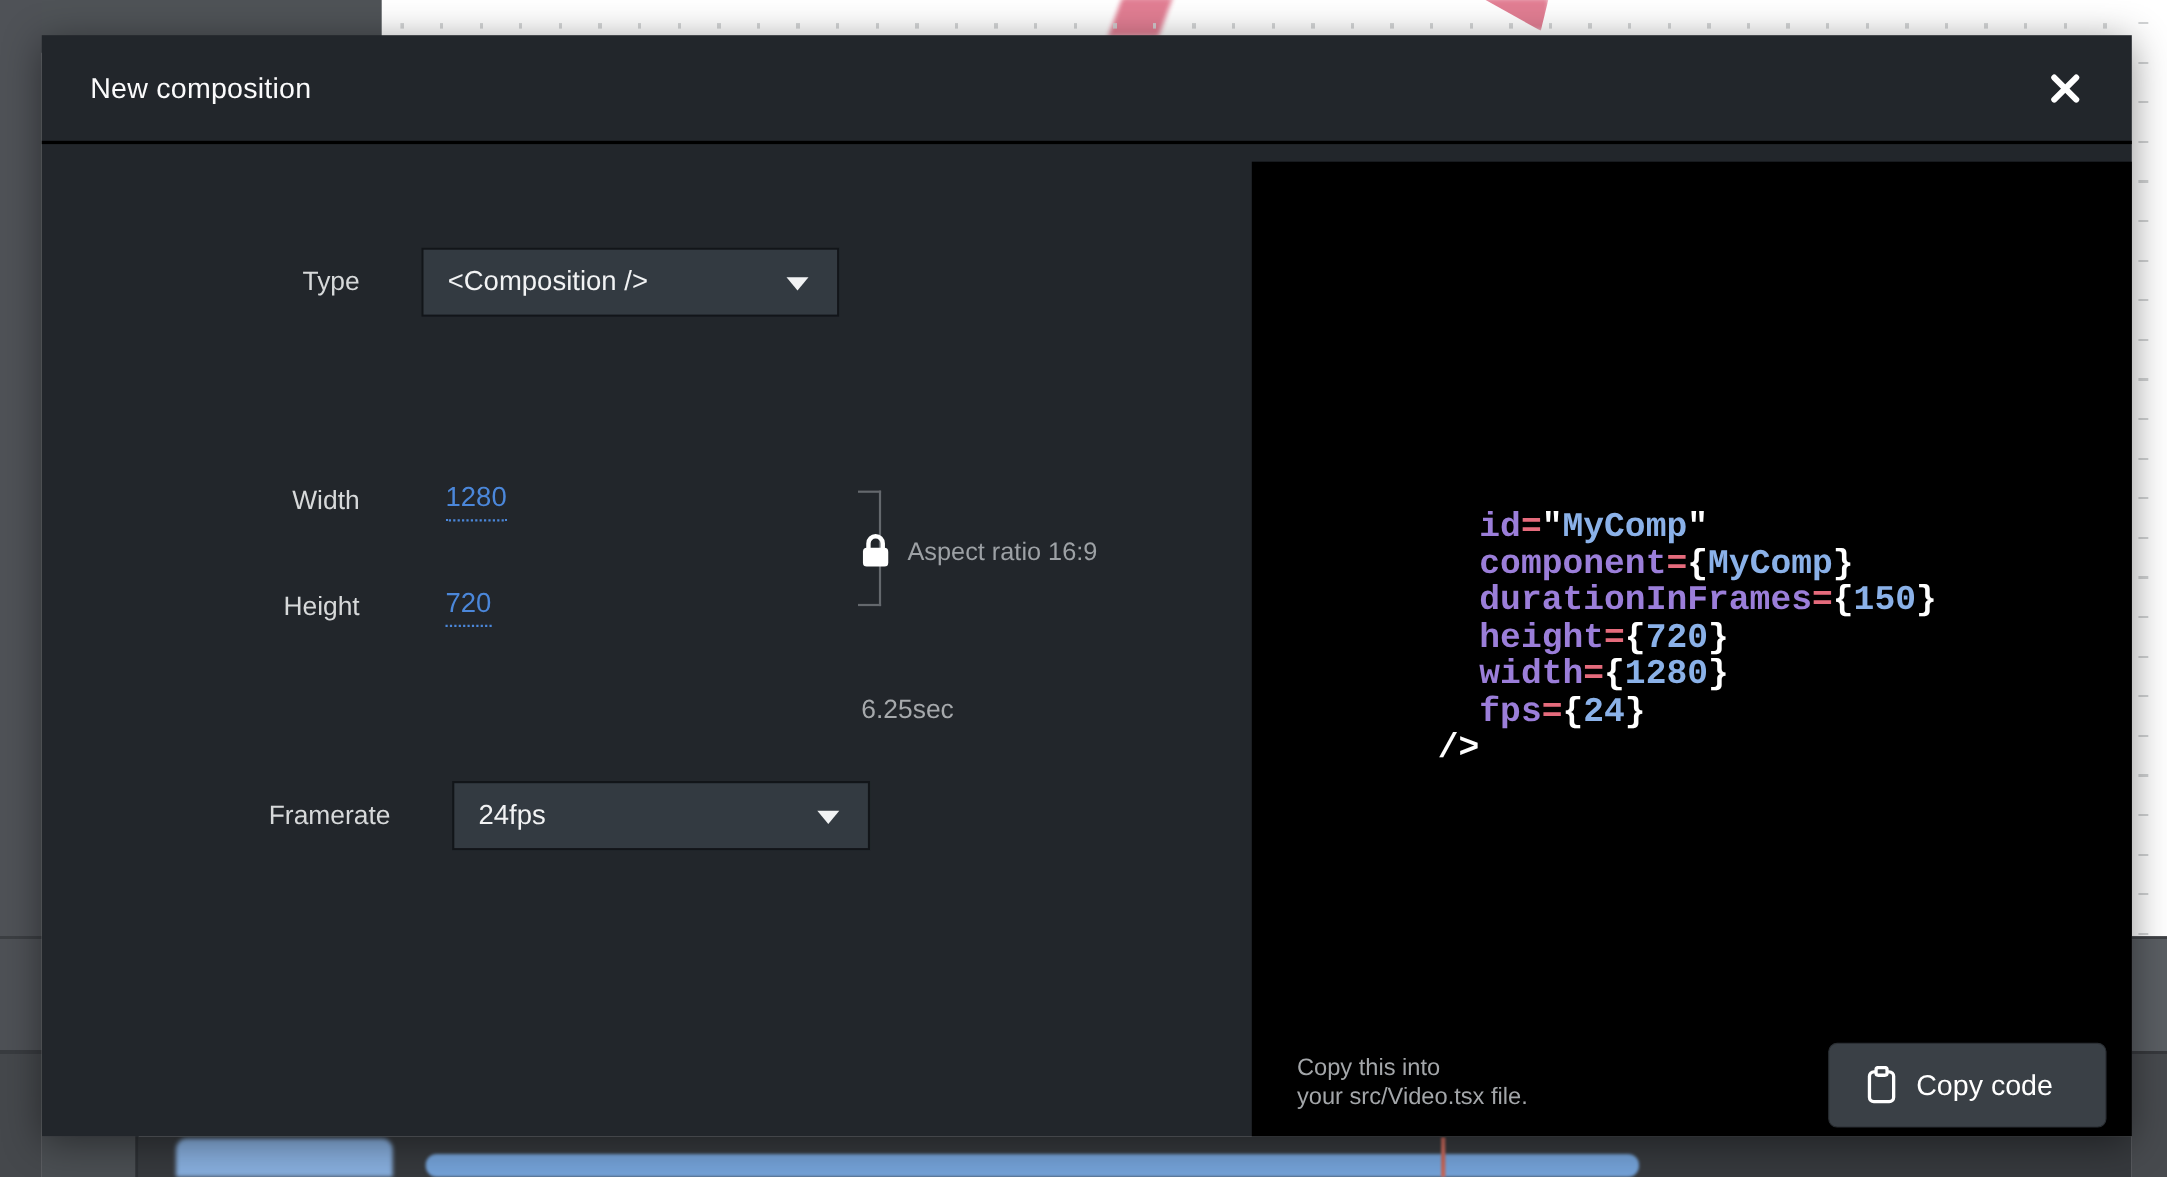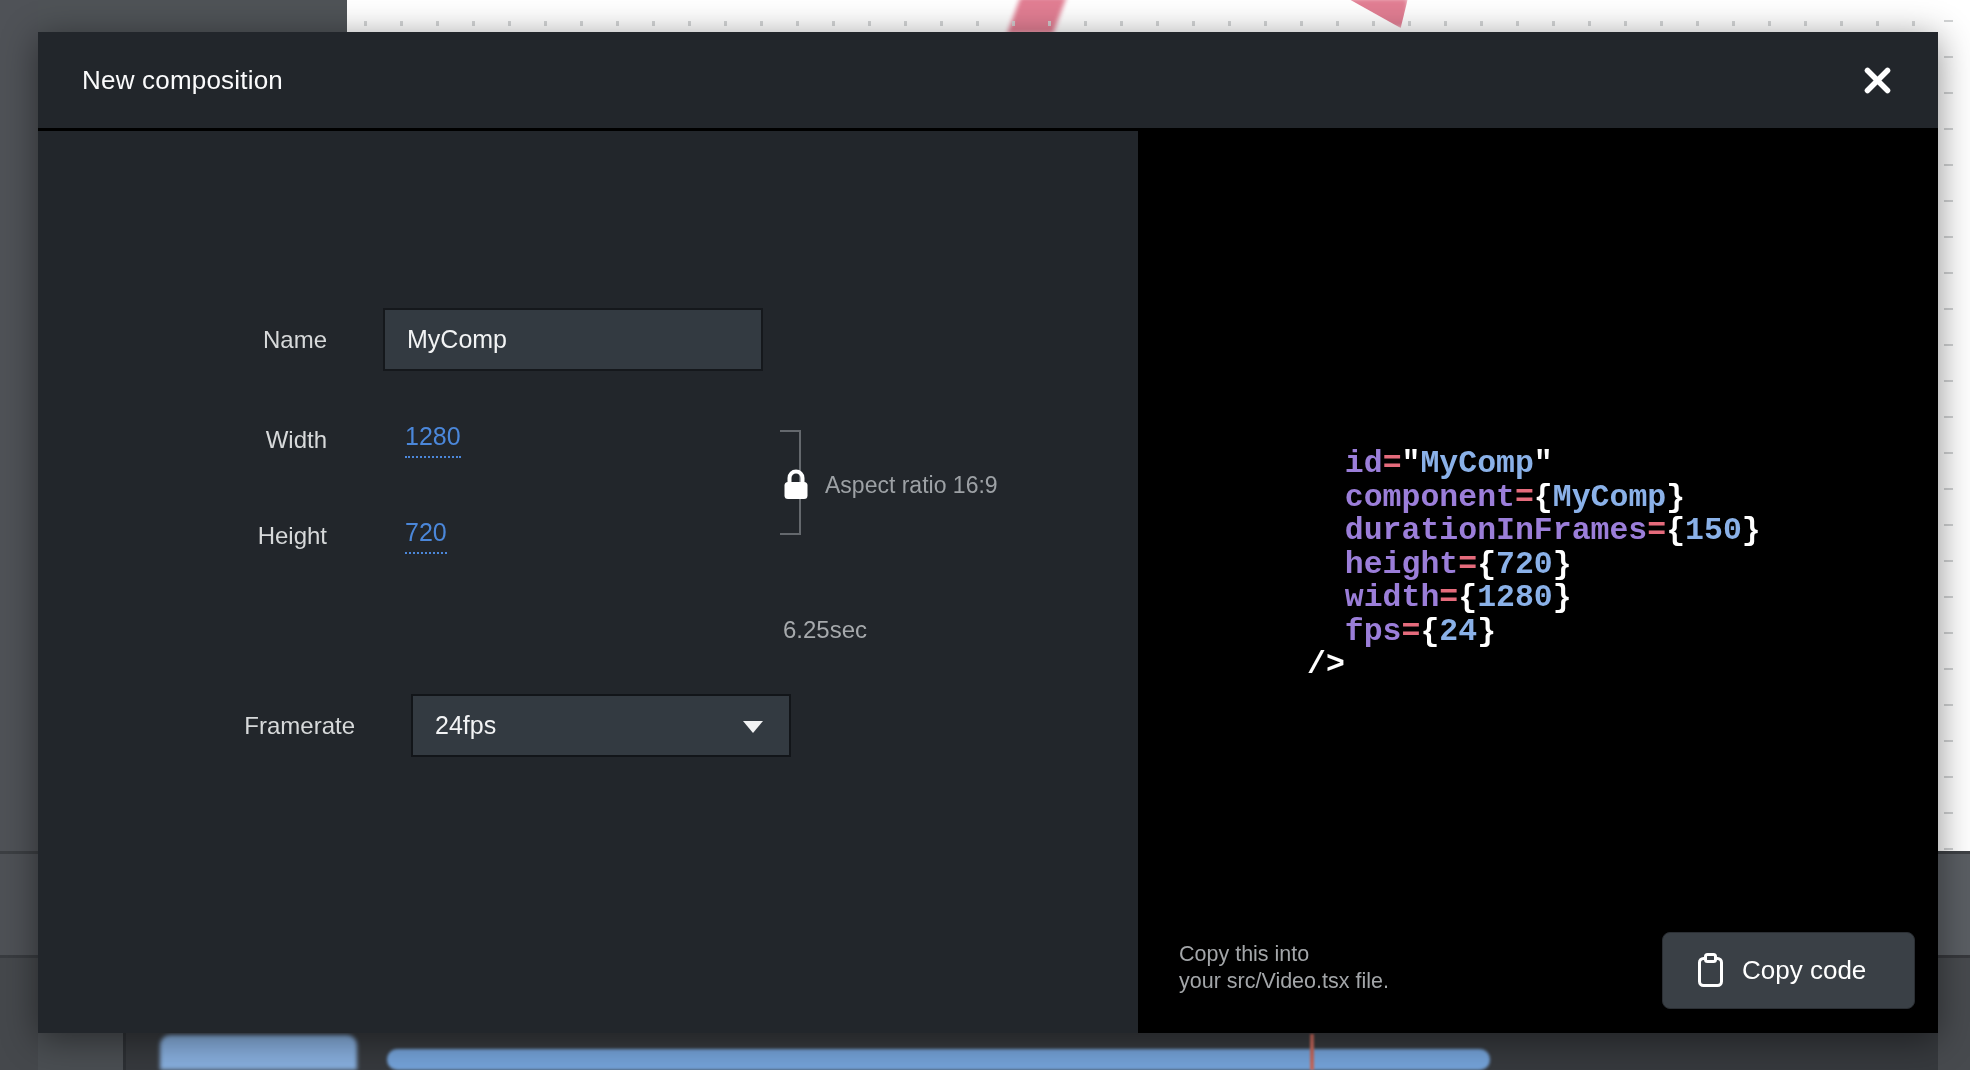--- a/index.html
+++ b/index.html
@@ -27,21 +27,21 @@
     border-radius:10px; background:#74a2d8; filter:blur(1.5px); }
   .playhead-blur { position:absolute; left:1310px; top:1034px; width:4px; height:36px;
     background:#c4685c; filter:blur(1px); }
   .pink-shape-1 { position:absolute; left:1007px; top:-3px; width:46px; height:37px;
     background:#e27e93; transform-origin:0 100%; transform:skewX(-20deg); filter:blur(2.5px); }
   .pink-shape-2 { position:absolute; left:1347px; top:-2px; width:61px; height:30px;
     background:#e27e93; clip-path:polygon(0 0,100% 0,88% 100%); filter:blur(2.5px); }
 
   
   .dialog { position:absolute; left:38px; top:32px; width:1900px; height:1001px;
-    background:#22262b; box-shadow:0 6px 34px rgba(0,0,0,.45); display:flex; flex-direction:column; }
+    background:#22262b; box-shadow:0 6px 34px rgba(0,0,0,.45); display:flex; flex-direction:column;gap:16px; }
   .titlebar { height:99px; flex:0 0 99px; border-bottom:3px solid #000;
     display:flex; align-items:center; justify-content:space-between; padding:0 44px; }
   .title { font-size:26px; font-weight:500; color:#fbfbfc; letter-spacing:.2px; }
   .close-btn { width:34px; height:34px; display:flex; align-items:center; justify-content:center;
     cursor:pointer; background:none; border:none; }
   .dialog-body { flex:1; display:flex; min-height:0; }
   .form-panel { position:relative; width:1100px; flex:0 0 1100px; }
   .code-panel { position:relative; width:800px; flex:0 0 800px; background:#000; }
 
   
@@ -118,27 +118,30 @@
           <line x1="23.5" y1="3.5" x2="3.5" y2="23.5" stroke="#ffffff" stroke-width="5.5" stroke-linecap="round"></line>
         </svg>
       </span>
     </button>
   </div>
 
   <div class="dialog-body">
 
     <div class="form-panel">
 
-
-      <div class="frow row-name">
-        <div class="flabel">Name</div>
-        <div class="fcontrol">
-          <input class="text-input" type="text" value="MyComp" style="">
-        </div>
-      </div>
+      <div class="frow row-type">
+        <div class="flabel">Type</div>
+        <div class="fcontrol">
+          <div class="select-box">
+            <span class="sel-label">&lt;Composition /&gt;</span>
+            <span class="caret"></span>
+          </div>
+        </div>
+      </div>
+
 
       <div class="frow row-width">
         <div class="flabel">Width</div>
         <div class="fcontrol">
           <span class="value-link">1280</span>
         </div>
       </div>
 
       <div class="frow row-height">
         <div class="flabel">Height</div>

